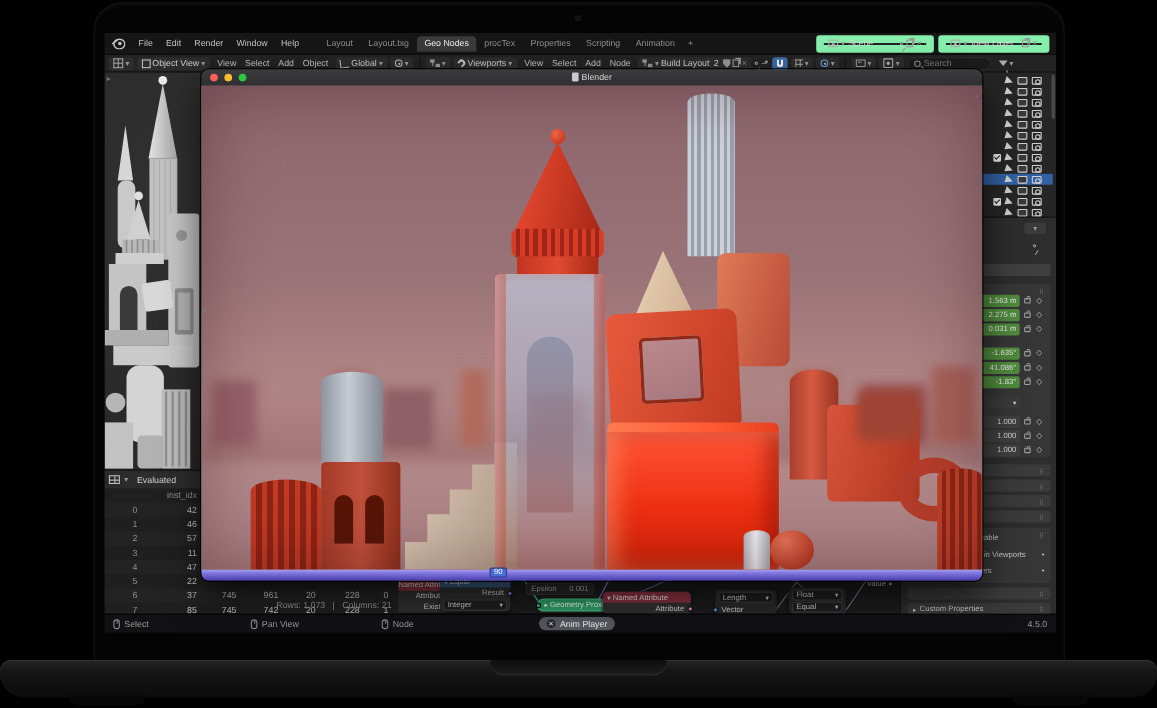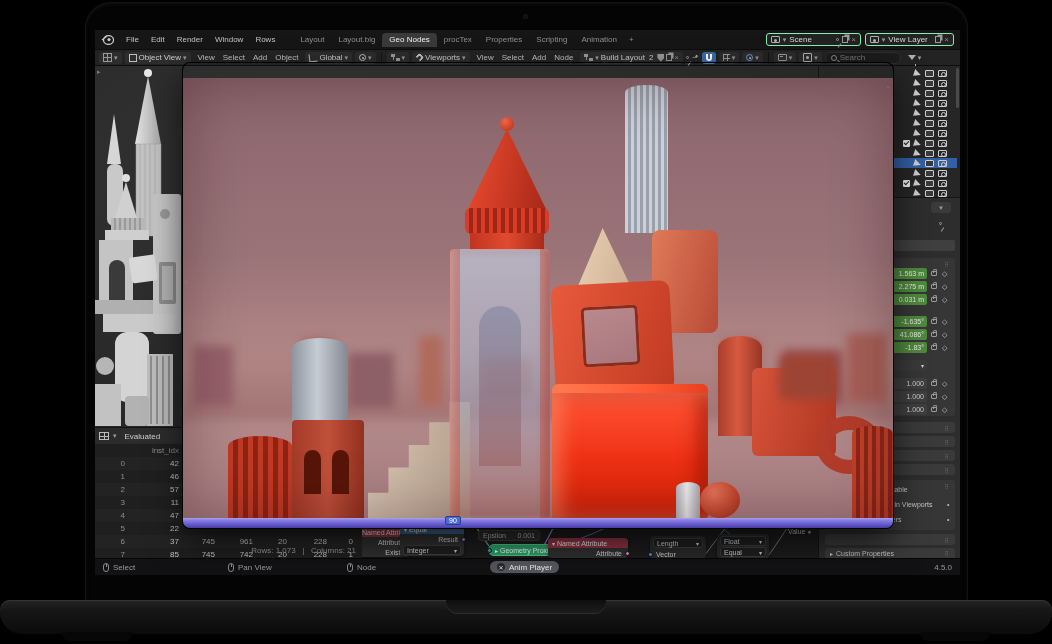--- a/index.html
+++ b/index.html
@@ -30,21 +30,21 @@
   #topbar { position:absolute; left:0; top:0; width:865px; height:20px; background:#161616;
     display:flex; align-items:center; border-bottom:1px solid #0d0d0d; }
   #blender-logo { width:13px; height:11px; margin:0 6px 0 6px; }
   .menu-item { padding:0 6px; color:#c2c2c2; font-size:8px; }
   #workspace-tabs { display:flex; align-items:center; margin-left:12px; }
   .ws-tab { padding:2px 7px 3px; color:#8f8f8f; font-size:8px; border-radius:4px 4px 0 0;text-align:right; }
   .ws-tab.active { background:#3a3a3a; color:#f0f0f0; }
   .tab-plus { color:#8f8f8f; padding:0 5px; }
   #topbar-right { margin-left:auto; display:flex; align-items:center; gap:4px; padding-right:6px; }
   .id-block { display:flex; align-items:center; gap:3px; background:#232323;
-    border:1px solid #86efac; border-radius:3px; padding:1px 4px; height:13px; }
+    border:7px solid #86efac; border-radius:3px; padding:1px 4px; height:13px; }
   .id-block .name { color:#d4d4d4; font-size:8px; min-width:44px; }
   .chev { color:#9a9a9a; font-size:7px; }
   .mini-ic { width:8px; height:8px; display:inline-block; position:relative; }
   .ic-copy { border:1px solid #9a9a9a; width:6px; height:7px; box-shadow:2px -2px 0 -0.5px #9a9a9a; }
   .ic-x { color:#8a8a8a; font-size:8px; line-height:8px; }
   .ic-pin { width:3px; height:3px; border:1px solid #9a9a9a; border-radius:50%; }
   .ic-pin:after { content:""; position:absolute; left:2px; top:4px; width:1px; height:5px; background:#9a9a9a; transform:rotate(35deg); }
   .ic-shield { width:7px; height:8px; background:#9a9a9a; clip-path:polygon(0 0,100% 0,100% 55%,50% 100%,0 55%); }
   .ic-scene { width:9px; height:7px; border:1px solid #b0b0b0; border-radius:1px; }
   .ic-scene:after { content:""; position:absolute; left:2px; top:2px; width:3px; height:3px; border-radius:50%; background:#b0b0b0; }
@@ -195,21 +195,21 @@
     <svg id="blender-logo" viewBox="0 0 13 11">
       <ellipse cx="7.5" cy="6" rx="5" ry="4.4" fill="none" stroke="#c8c8c8" stroke-width="1.3"></ellipse>
       <circle cx="8" cy="5.6" r="1.6" fill="#c8c8c8"></circle>
       <path d="M1 6 L6 2" stroke="#c8c8c8" stroke-width="1.3"></path>
     </svg>
     <div id="topbar-menus" style="display: flex;">
         <span class="menu-item">File</span>
         <span class="menu-item">Edit</span>
         <span class="menu-item">Render</span>
         <span class="menu-item">Window</span>
-        <span class="menu-item">Rows</span>
+        <span class="menu-item">Help</span>
       </div>
     <div id="workspace-tabs">
         <span class="ws-tab">Layout</span>
         <span class="ws-tab">Layout.big</span>
         <span class="ws-tab active">Geo Nodes</span>
         <span class="ws-tab">procTex</span>
         <span class="ws-tab">Properties</span>
         <span class="ws-tab">Scripting</span>
         <span class="ws-tab">Animation</span>
       </div>
@@ -683,20 +683,28 @@
           <span style="font-size:6px">▾</span>
       </div>
     </div>
 
     <div class="float-sock" style="left:426px;top:100px">
       <span>Value</span> <span style="color:#8a8a8a">●</span>
     </div>
   </div>
 
   <div id="render-window">
+    <div id="rw-titlebar">
+      <span class="tl tl-red"></span>
+      <span class="tl tl-yellow"></span>
+      <span class="tl tl-green"></span>
+      <div id="rw-title">
+        <span class="ic-doc"></span><span>Blender</span>
+      </div>
+    </div>
     <div id="rw-image">
 
       <div class="shape blurred" style="left:0;top:252px;width:710px;height:90px;background:linear-gradient(180deg,rgba(160,115,118,0),rgba(150,100,100,.55))"></div>
       <div class="shape blurred" style="left:10px;top:268px;width:40px;height:60px;background:#96606a"></div>
       <div class="shape blurred" style="left:120px;top:262px;width:30px;height:70px;background:#a4584e"></div>
       <div class="shape blurred" style="left:165px;top:275px;width:46px;height:55px;background:#8d5f66"></div>
       <div class="shape blurred" style="left:236px;top:258px;width:24px;height:70px;background:#b06a5c"></div>
       <div class="shape blurred" style="left:300px;top:280px;width:50px;height:40px;background:#a2665f"></div>
       <div class="shape blurred" style="left:540px;top:262px;width:36px;height:62px;background:#a85a4c"></div>
       <div class="shape blurred" style="left:600px;top:272px;width:60px;height:55px;background:#97555a"></div>

